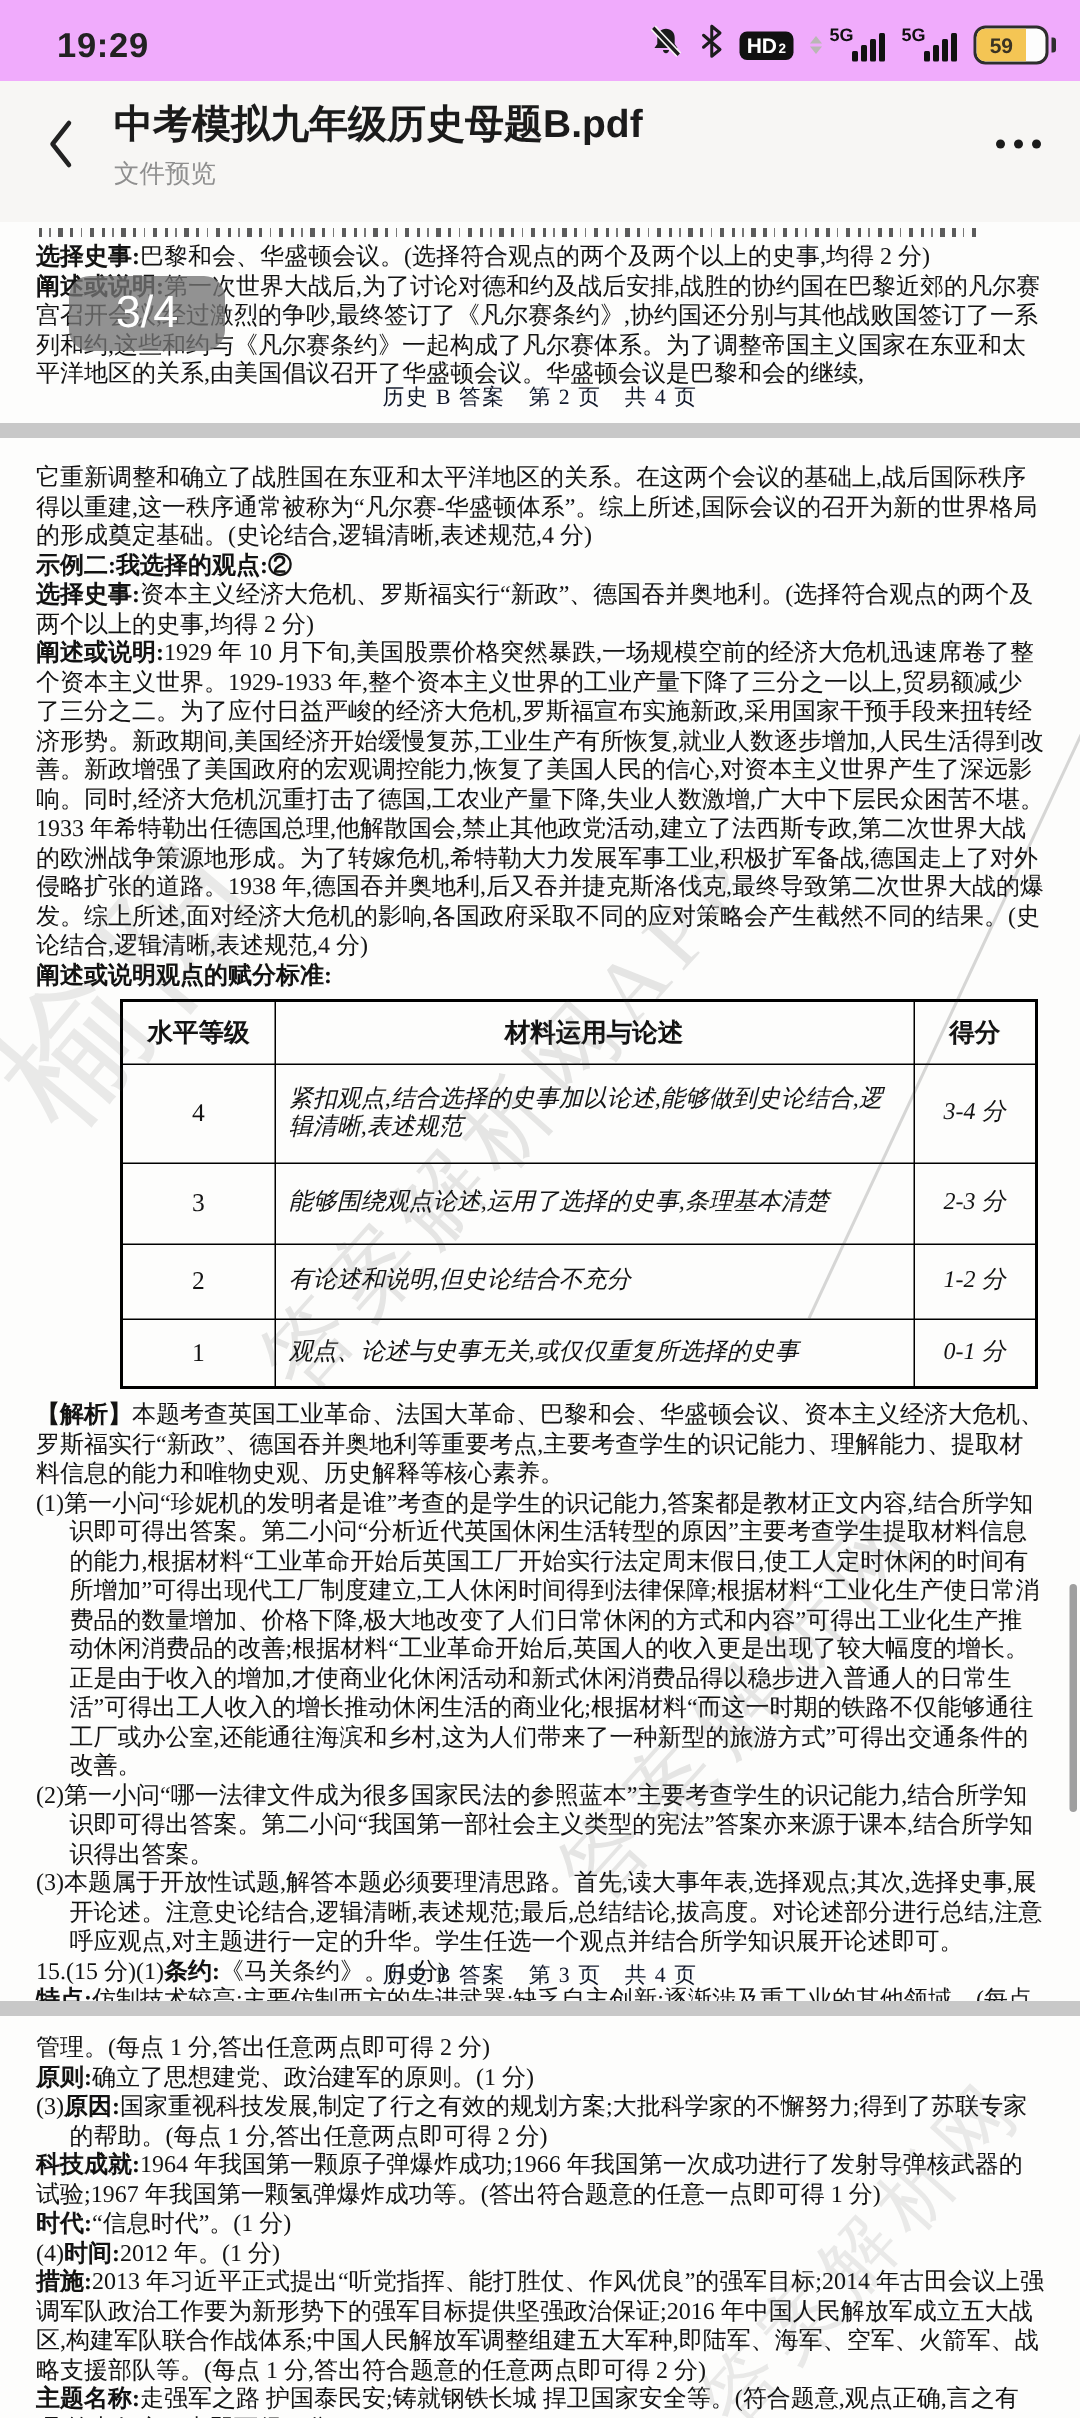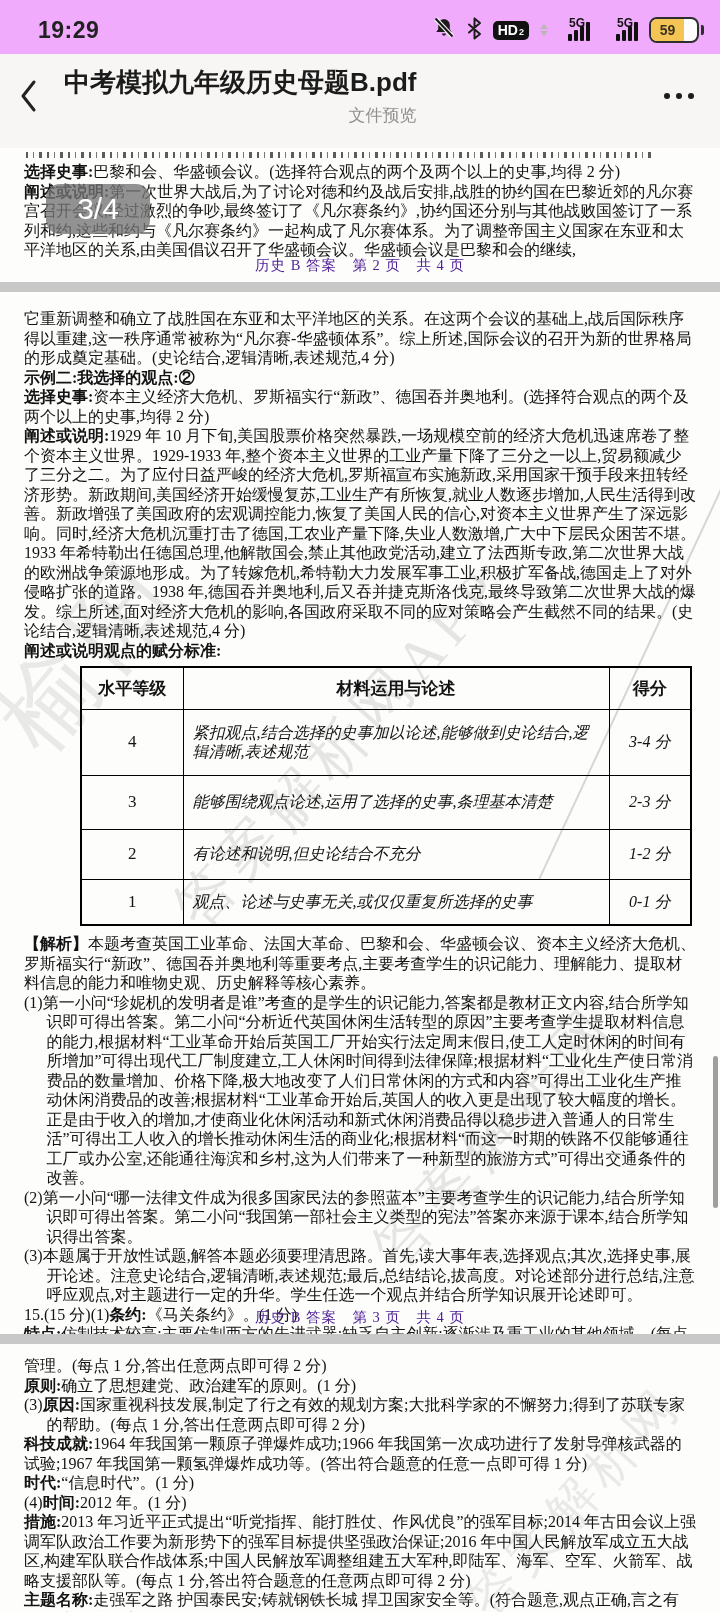--- a/index.html
+++ b/index.html
@@ -4,56 +4,56 @@
 <style>
   * { box-sizing: border-box; margin: 0; padding: 0; }
   html,body { width: 720px; height: 1612px; overflow: hidden; }
   body { font-family: "Liberation Sans", sans-serif; background: #f7f6f4; color:#1c1c1c; }
 
   
   .status-bar { height: 54px; display: flex; align-items: center; padding: 6px 16px 0 38px; background:#f0abfc; }
   .sb-time { font-size: 23px; font-weight: 600; letter-spacing: .5px; color:#222; }
   .sb-right { margin-left:auto; display:flex; align-items:center; gap:11px; }
   .sig { position:relative; width:37px; height:26px; }
-  .sig .net { position:absolute; top:-1px; left:16px; font-size:12px; font-weight:700; color:#111; }
+  .sig .net { position:absolute; top:-1px; left:0; font-size:12px; font-weight:700; color:#111; }
   .sig .bars { position:absolute; bottom:2px; right:0; display:flex; align-items:flex-end; gap:2px; }
   .sig .bars i { display:block; width:4px; background:#111; border-radius:1px; }
   .updown { display:flex; flex-direction:column; gap:2px; margin-right:-6px; }
   .updown i { width:0; height:0; border-left:4px solid transparent; border-right:4px solid transparent; }
   .updown i.up { border-bottom:5px solid #b9b7b4; }
   .updown i.dn { border-top:5px solid #b9b7b4; }
   .hd-badge { background:#111; color:#fff; border-radius:5px; font-weight:700; font-size:14px; padding:2px 5px 3px; line-height:1; display:flex; align-items:flex-end; }
   .hd-badge .sub { font-size:9px; margin-left:1px; }
   .battery { position:relative; width:50px; height:26px; border:2px solid #2e2e2e; border-radius:8px; background:#fdfdfd; overflow:hidden; display:flex; align-items:center; }
   .battery .fill { position:absolute; left:0; top:0; bottom:0; width:72%; background:#f4c554; }
   .battery .pct { position:relative; width:72%; text-align:center; font-size:14px; font-weight:600; color:#3a3323; }
   .battery-nub { width:3px; height:10px; background:#2e2e2e; border-radius:0 2px 2px 0; margin-left:2px; }
 
   
-  .header { height: 94px; display:flex; align-items:center; padding: 0 24px 10px 18px; background:#f7f6f4;text-align:right; }
+  .header { height: 94px; display:flex; align-items:center; padding: 0 24px 10px 30px; background:#f7f6f4; }
   .back-btn { width:30px; height:40px; display:flex; align-items:center; }
   .title-wrap { margin-left: 16px; min-width:0; }
   .doc-title { font-size: 26px; font-weight: 600; color:#1b1b1b; white-space:nowrap; }
   .doc-subtitle { font-size: 17px; color:#8f8f8f; margin-top:4px; }
   .more-btn { margin-left:auto; display:flex; gap:6px; padding:10px 2px; }
   .more-btn i { width:6px; height:6px; border-radius:50%; background:#1b1b1b; }
 
   
   .viewer { position:relative; height:1464px; background:#c8c8c8; overflow:hidden; }
   .page { position:relative; background:#fdfdfc; overflow:hidden;
           font-family:"Liberation Serif", serif; font-size:16px; line-height:19.5px; color:#131313; }
   .page p { margin:0; }
   .page .b { font-weight:700; }
   .divider { height:10px; background:#c8c8c8; }
   .page2 { height:134px; padding:4px 24px 0; }
   .page3 { height:1042px; padding:17px 24px 0; }
   .page4 { height:268px; padding:12px 24px 0; }
   .cut-strip { height:6px; width:93%; margin:0 0 4px 2px; overflow:hidden; opacity:.8;
     background: repeating-linear-gradient(90deg,#333 0 2px,transparent 2px 7px,#555 7px 8px,transparent 8px 13px,#333 13px 16px,transparent 16px 21px); }
-  .page-footer { position:absolute; bottom:7px; left:0; right:0; text-align:center; font-size:14.5px; color:#4c1d95; letter-spacing:1px; }
+  .page-footer { position:absolute; bottom:7px; left:0; right:0; text-align:center; font-size:14.5px; color:#0f172a; letter-spacing:1px; }
   .hang { padding-left:2.2em; text-indent:-2.2em; }
   .hang2 { padding-left:1.4em; text-indent:-1.4em; }
 
   
   .score-table { border-collapse:collapse; margin:6px 6px 8px 56px; width:612px; border:2px solid #000; }
   .score-table th, .score-table td { border:1px solid #000; padding:3px 9px; }
   .score-table th { font-family:"Liberation Sans",sans-serif; font-weight:700; font-size:17px; height:42px; }
   .score-table td { font-style:italic; font-size:16px; }
   .col-level { width:102px; text-align:center; }
   .col-score { width:82px; text-align:center; white-space:nowrap; }

